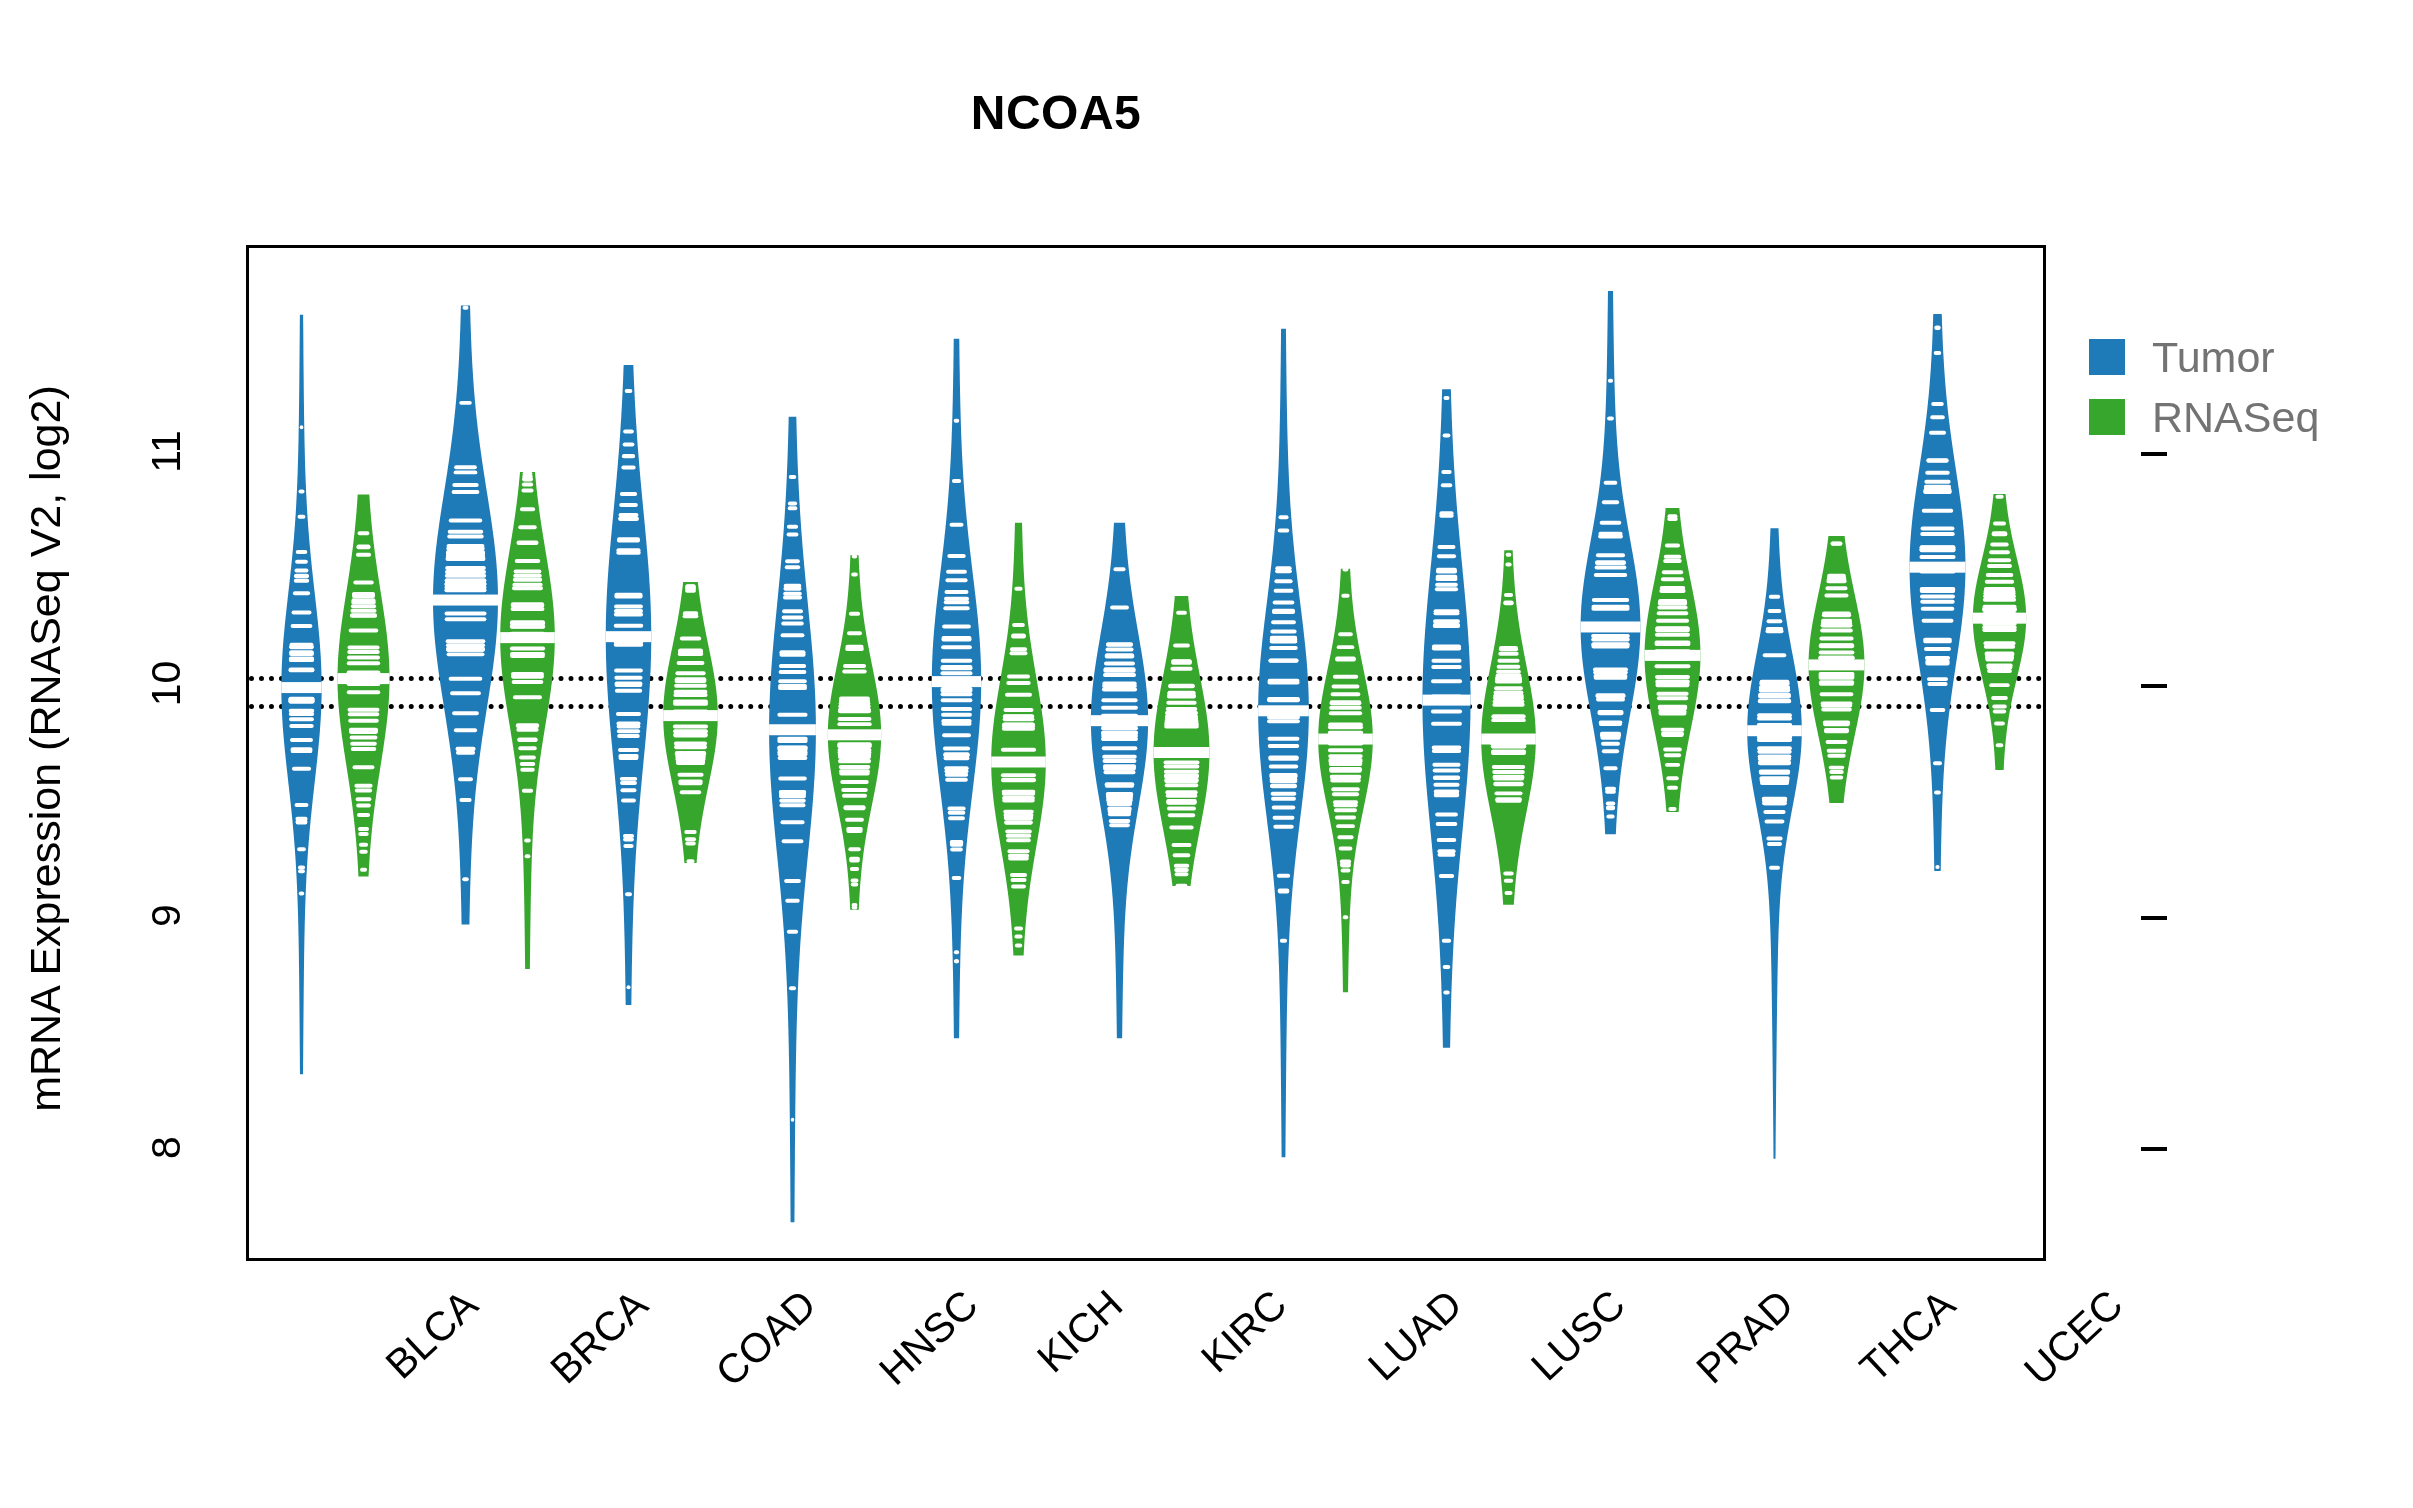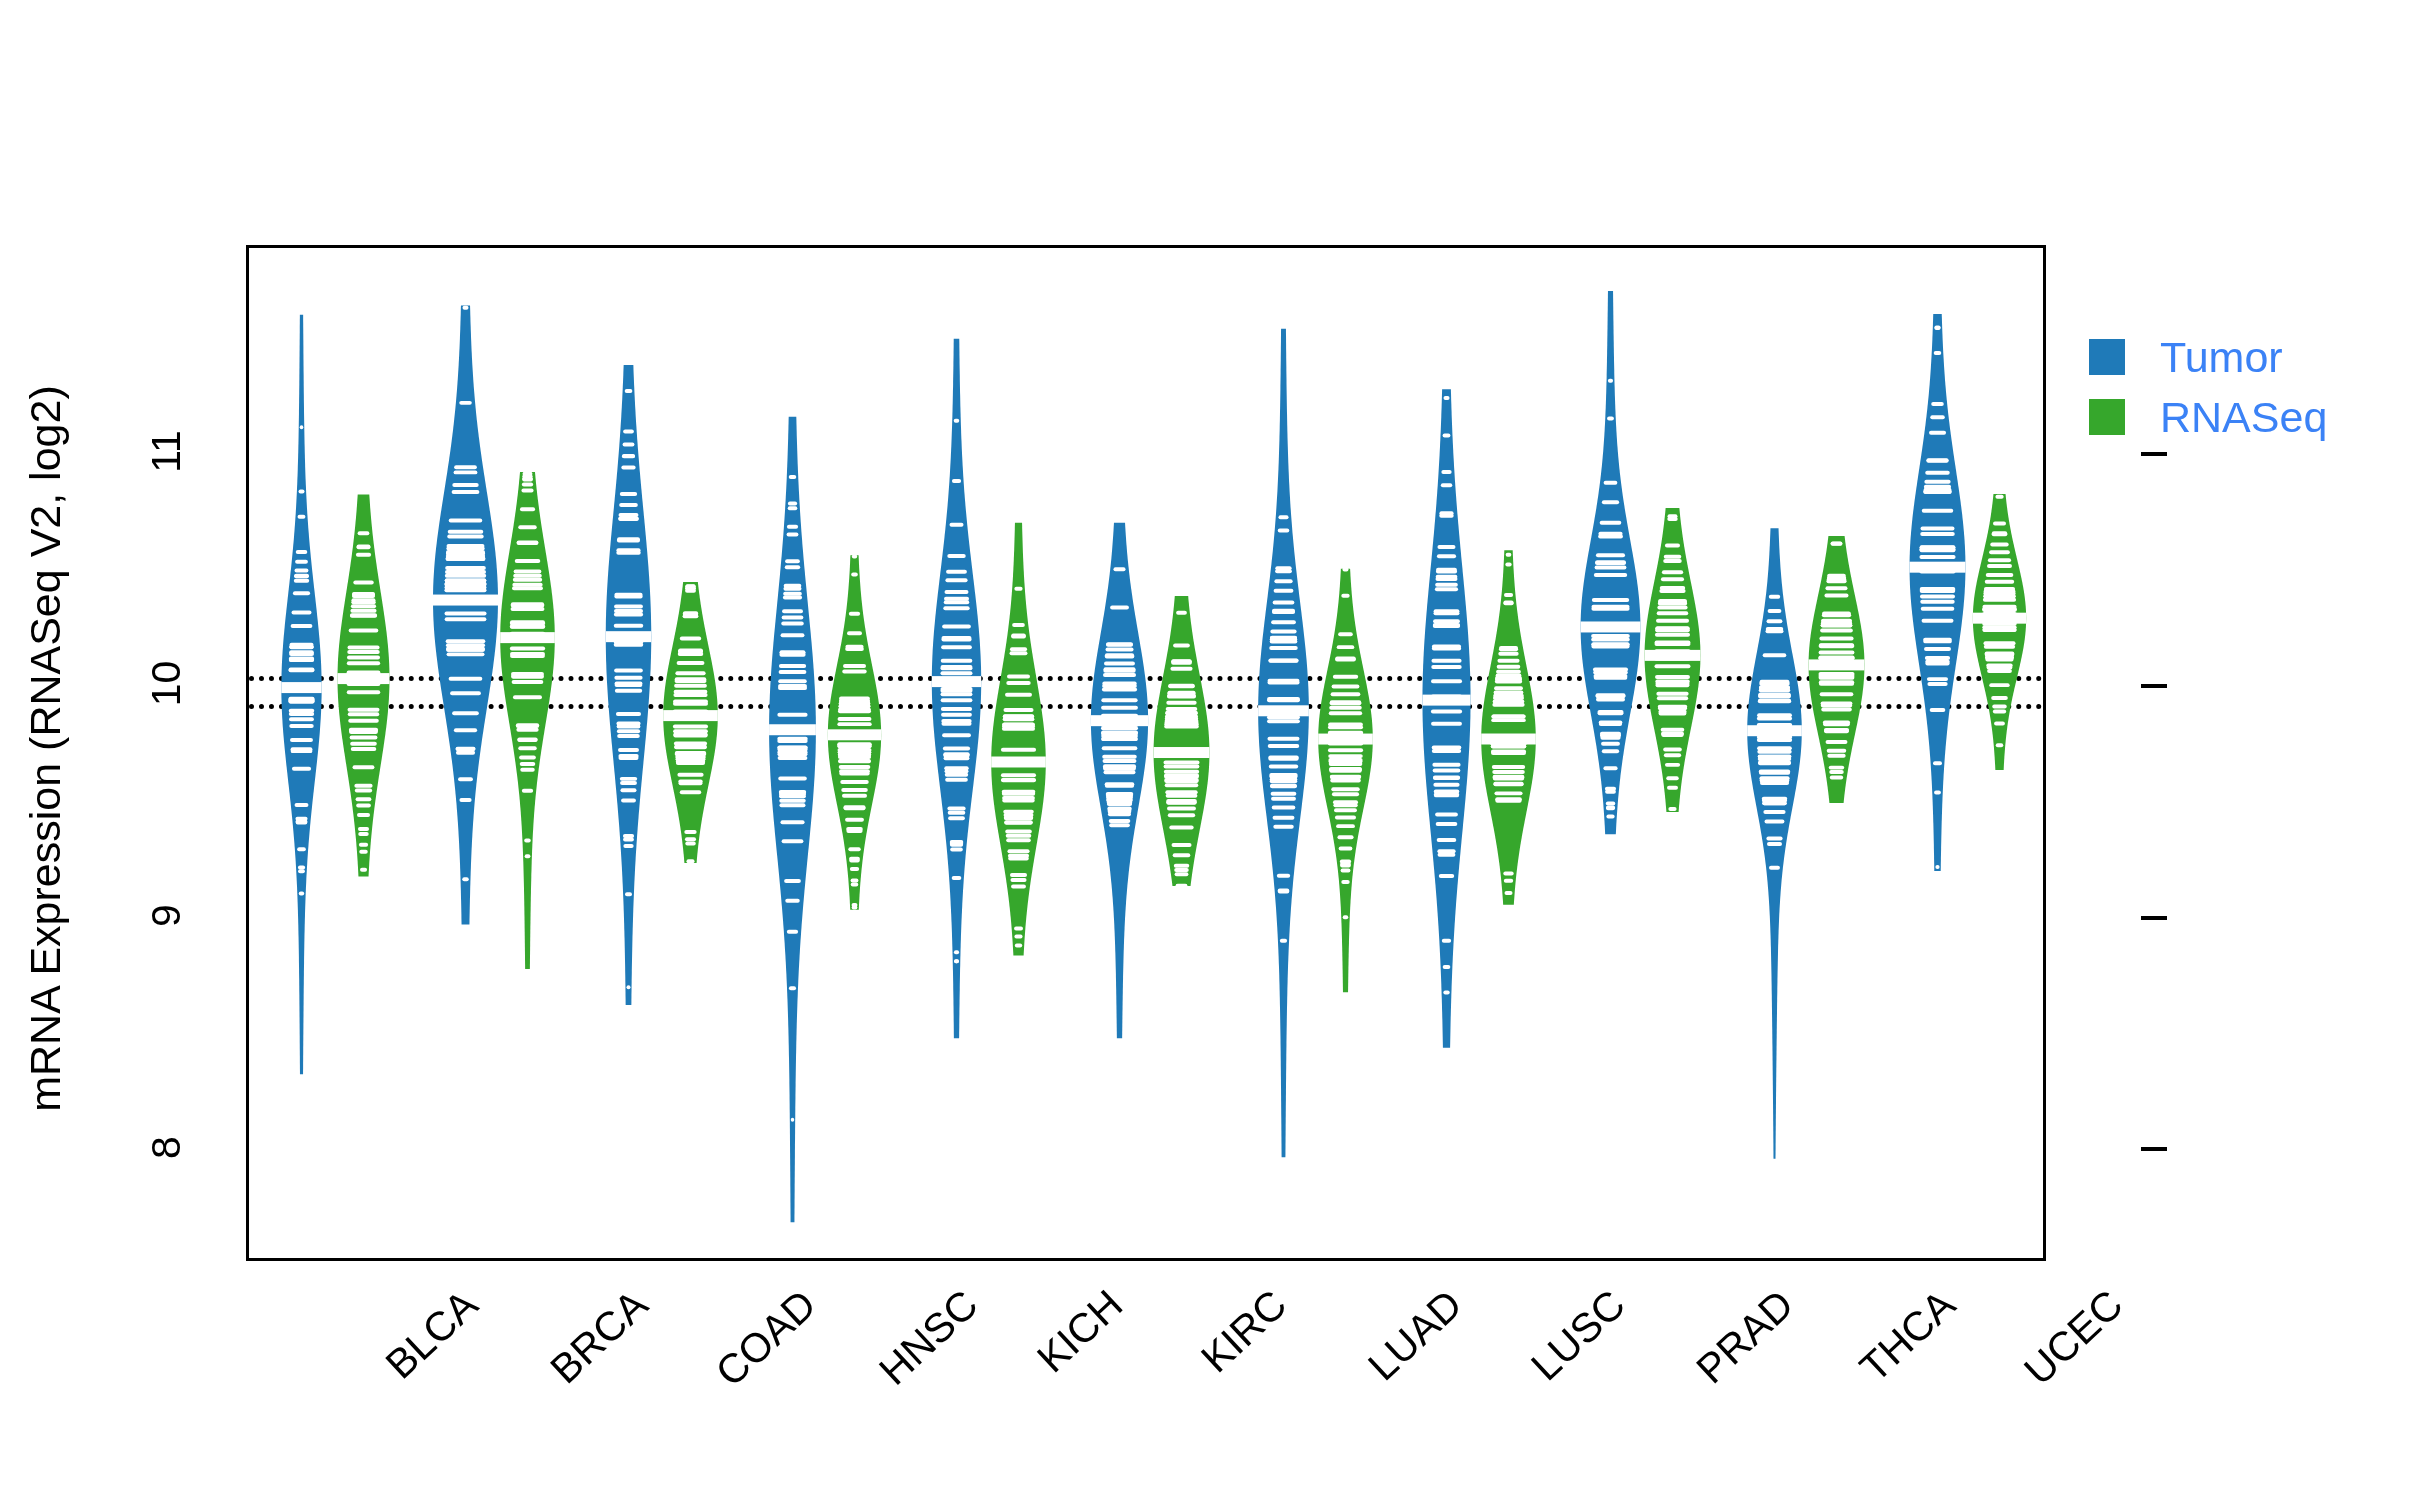--- a/index.html
+++ b/index.html
@@ -97,34 +97,35 @@
     display: flex;
     align-items: center;
     height: 60px;
   }
   .legend-swatch {
     width: 36px;
     height: 36px;
     flex: none;
   }
   .legend-label {
-    margin-left: 35px;
+    margin-left: 27px;
     font-size: 43px;
-    color: #3b82f6;
+    color: #737373;
     white-space: nowrap;
   }
   .group { position: absolute; top: 0; bottom: 0; }
   .bean { position: absolute; top: 0; bottom: 0; }
   .bean svg { position: absolute; left: 0; top: 0; }
 </style>
 </head>
 <body>
 
 <div id="root">
 
+  <div id="chart-title">NCOA5</div>
 
   <div id="y-axis-title">mRNA Expression (RNASeq V2, log2)</div>
 
   <div id="y-ticks">
       <div class="ytick-mark" style="top: 452px;"></div>
       <div class="ytick-label" style="left: 126px; top: 428px;">11</div>
       <div class="ytick-mark" style="top: 684px;"></div>
       <div class="ytick-label" style="left: 126px; top: 660px;">10</div>
       <div class="ytick-mark" style="top: 916px;"></div>
       <div class="ytick-label" style="left: 126px; top: 892px;">9</div>

